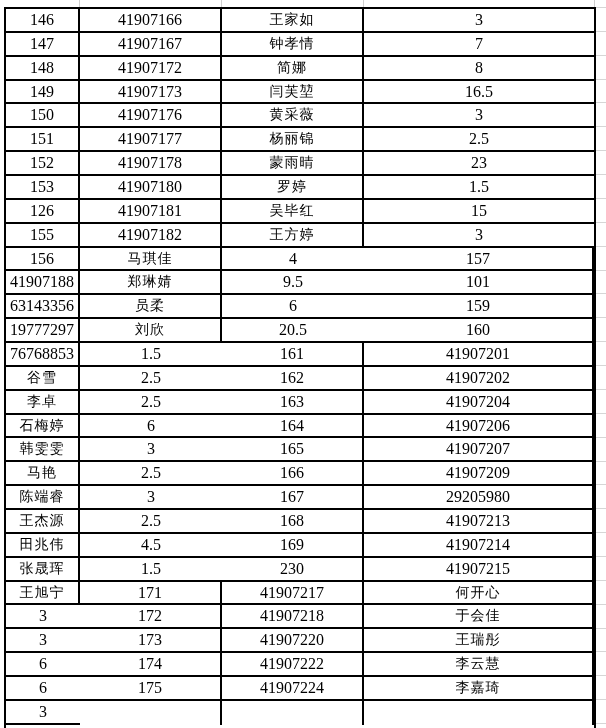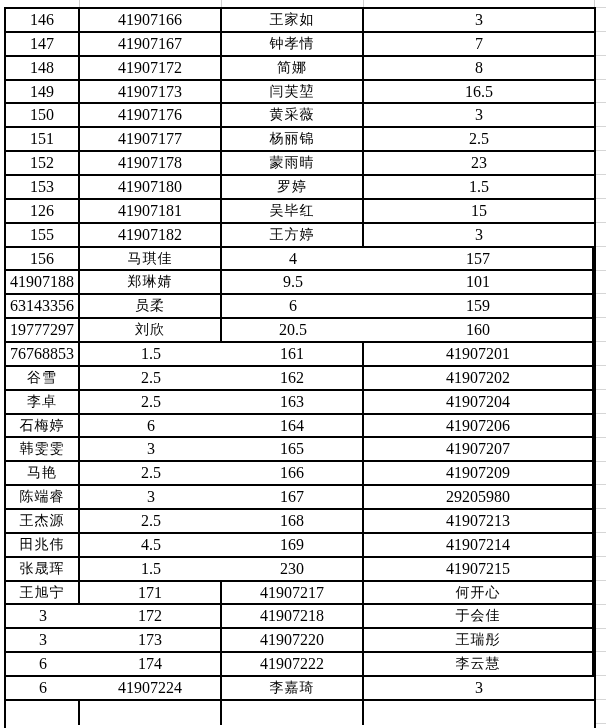--- a/index.html
+++ b/index.html
@@ -220,20 +220,21 @@
   <div class="cell c1">173</div>
   <div class="cell c2">41907220</div>
   <div class="cell c3 name">王瑞彤</div>
   <div class="cell c4">6</div>
 
   <div class="cell c1">174</div>
   <div class="cell c2">41907222</div>
   <div class="cell c3 name">李云慧</div>
   <div class="cell c4">6</div>
 
+  <div class="cell c1">175</div>
   <div class="cell c2">41907224</div>
   <div class="cell c3 name">李嘉琦</div>
   <div class="cell c4">3</div>
 <div class="cell c1 sliver"></div>
       <div class="cell c2 sliver"></div>
       <div class="cell c3 sliver"></div>
       <div class="cell c4 sliver"></div>
     </div>
 
 <div class="right-strip-line" style="top: 7px;"></div>

